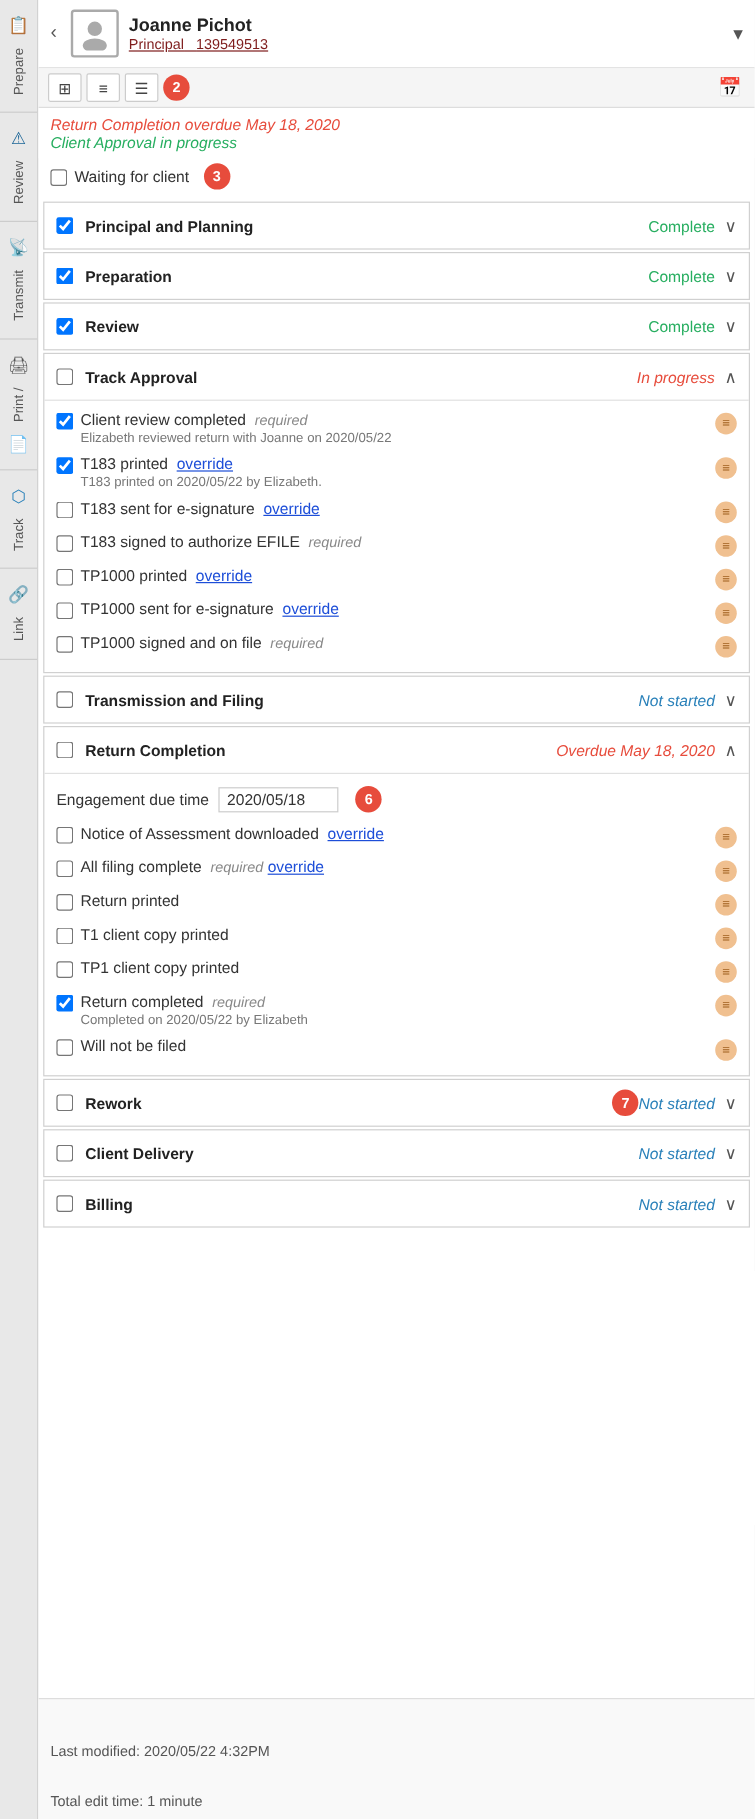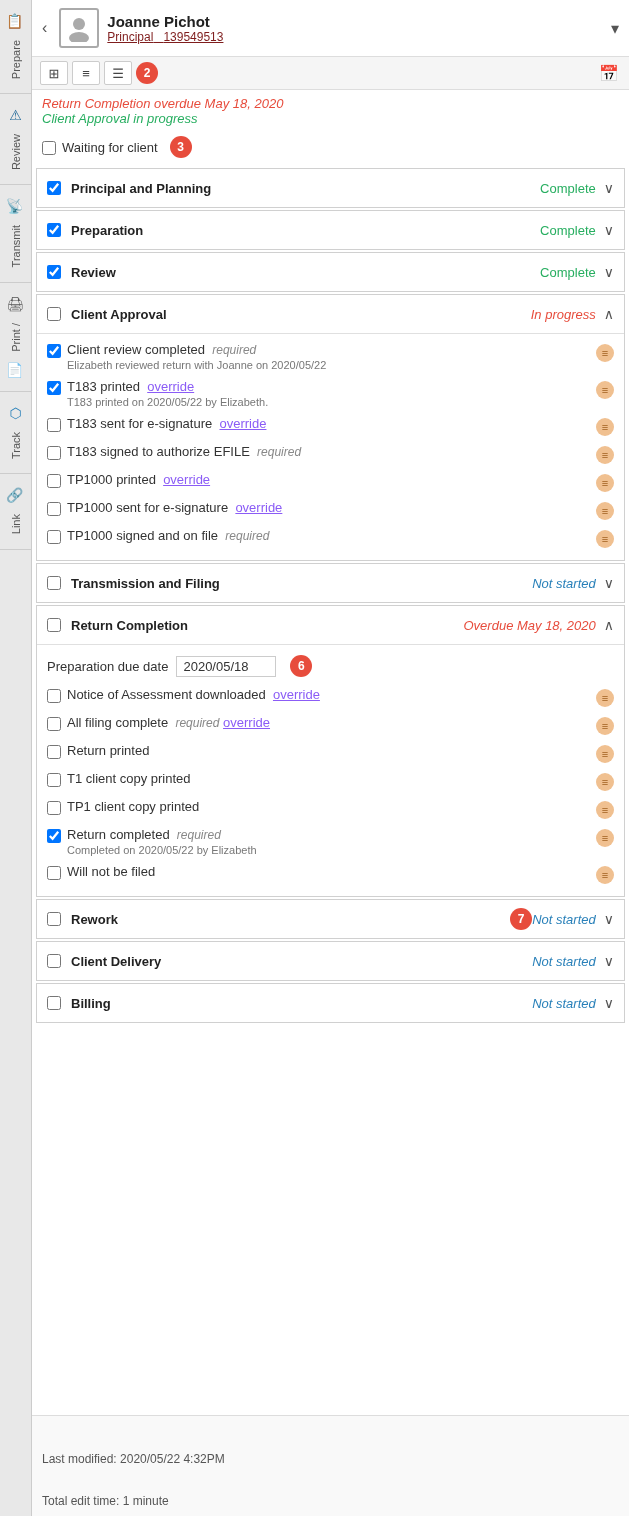--- a/index.html
+++ b/index.html
@@ -262,21 +262,21 @@
     .task-title {
       font-size: 13px;
       color: #333;
     }
     .task-title .required {
       font-style: italic;
       color: #888;
       font-size: 12px;
     }
     .task-title .override {
-      color: #8b5cf6;
+      color: #1d4ed8;
       text-decoration: underline;
       font-size: 13px;
       cursor: pointer;
     }
     .task-sub {
       font-size: 11px;
       color: #777;
       margin-top: 2px;
     }
     .task-info-icon {
@@ -422,21 +422,21 @@
         <input type="checkbox" class="section-checkbox" checked="" style="">
         <span class="section-title">Review</span>
         <span class="section-status status-complete">Complete</span>
         <span class="chevron-icon chevron-down"></span>
       </div>
     </div>
 
     <div class="section-row">
       <div class="section-header">
         <input type="checkbox" class="section-checkbox" style="">
-        <span class="section-title">Client Approval</span>
+        <span class="section-title">Track Approval</span>
         <span class="section-status status-inprogress">In progress</span>
         <span class="chevron-icon chevron-up"></span>
       </div>
       <div class="section-body">
 
         <div class="task-row">
           <input type="checkbox" class="task-checkbox" checked="" style="">
           <div class="task-content">
             <span class="task-title">
               Client review completed &nbsp;<span class="required">required</span>
@@ -537,21 +537,21 @@
     <div class="section-row">
       <div class="section-header">
         <input type="checkbox" class="section-checkbox" style="">
         <span class="section-title">Return Completion</span>
         <span class="section-status status-overdue-red">Overdue May 18, 2020</span>
         <span class="chevron-icon chevron-up"></span>
       </div>
       <div class="section-body">
 
         <div class="due-date-row">
-          <span class="due-date-label">Preparation due date</span>
+          <span class="due-date-label">Engagement due time</span>
           <input type="text" class="due-date-input" value="2020/05/18" style="">
           <div class="badge-red" style="margin-left:6px;">6</div>
         </div>
 
         <div class="task-row">
           <input type="checkbox" class="task-checkbox" style="">
           <div class="task-content">
             <span class="task-title">
               Notice of Assessment downloaded &nbsp;<a class="override">override</a>
             </span>

